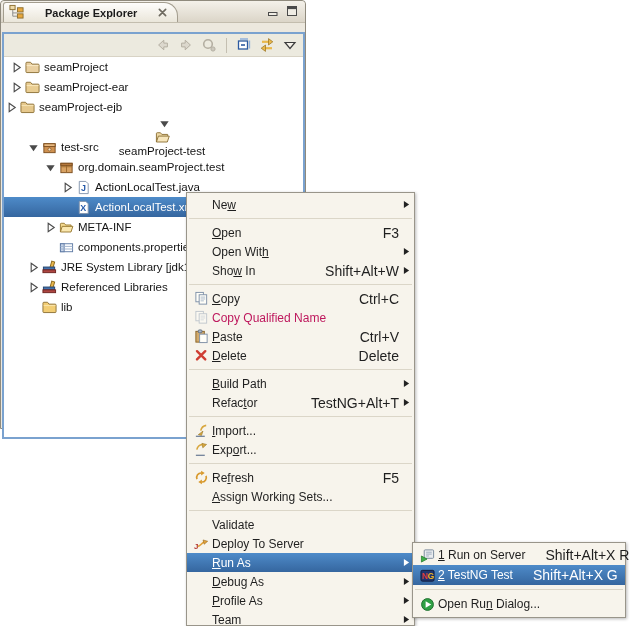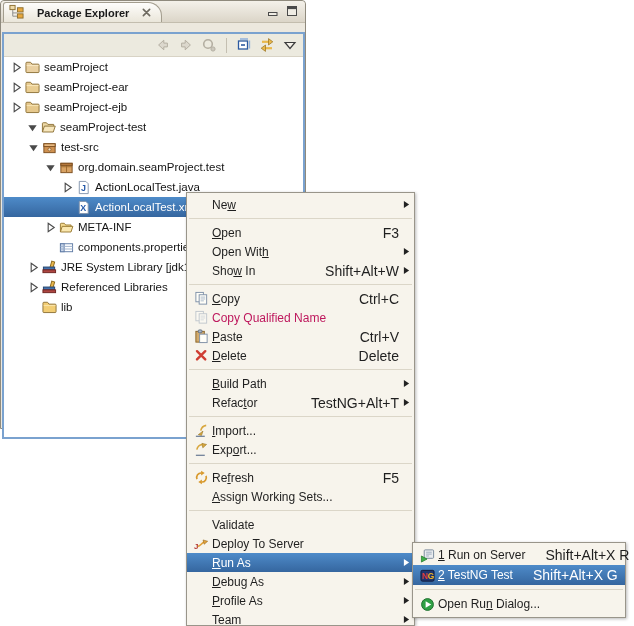--- a/index.html
+++ b/index.html
@@ -15,21 +15,21 @@
     background:#ece8de;border:1px solid #8f8a7d;border-radius:4px 4px 0 0;
     box-sizing:border-box;z-index:1;
   }
   .titlebar{
     position:relative;height:21px;
     background:linear-gradient(#f4f1ea,#dbd5c8);
     border-bottom:1px solid #c3bdae;border-radius:4px 4px 0 0;
   }
   .tab{
     position:absolute;left:2px;top:1px;height:19px;
-    display:flex;align-items:center;gap:13px;padding:0 10px 0 5px;
+    display:flex;align-items:center;gap:21px;padding:0 10px 0 5px;
     background:linear-gradient(#fefdfb,#eae6da);
     border:1px solid #a39d8e;border-bottom:none;border-radius:3px 14px 0 0;
     font-weight:bold;font-size:11px;color:#1b1b1b;
   }
   .winbtns{position:absolute;right:7px;top:4px;display:flex;gap:7px;align-items:center;}
   .winbtn{width:12px;height:12px;display:flex;align-items:center;justify-content:center;cursor:default;}
   .viewbody{
     position:absolute;left:1px;top:31px;width:303px;height:407px;
     border:2px solid #7aa2cf;background:#fff;box-sizing:border-box;
   }
@@ -169,35 +169,35 @@
             </svg>
           </span>
           <span class="ticon">
             <svg width="15" height="15" viewBox="0 0 16 16">
               <path d="M1 5 V3.4 Q1 2.4 2 2.4 H5.9 L7.5 4.4 H14 Q15 4.4 15 5.4 V12.4 Q15 13.4 14 13.4 H2 Q1 13.4 1 12.4 Z" fill="#e9cd92" stroke="#8d7136"></path>
               <path d="M1.8 5.9 h12.5" stroke="#f7e5b8" stroke-width="1.2"></path>
             </svg>
           </span>
           <span class="tlabel">seamProject-ear</span>
         </div>
-        <div class="tree-row" style="padding-left: 5px;">
+        <div class="tree-row" style="">
           <span class="expander">
             <svg width="13" height="13" viewBox="0 0 14 14">
               <polygon points="4.5,2.5 11,7 4.5,11.5" fill="#fdfdfd" stroke="#4a4a4a" stroke-width="1.2"></polygon>
             </svg>
           </span>
           <span class="ticon">
             <svg width="15" height="15" viewBox="0 0 16 16">
               <path d="M1 5 V3.4 Q1 2.4 2 2.4 H5.9 L7.5 4.4 H14 Q15 4.4 15 5.4 V12.4 Q15 13.4 14 13.4 H2 Q1 13.4 1 12.4 Z" fill="#e6c88c" stroke="#8d7136"></path>
               <path d="M1.8 5.9 h12.5" stroke="#f5e2b2" stroke-width="1.2"></path>
             </svg>
           </span>
           <span class="tlabel">seamProject-ejb</span>
         </div>
-        <div class="tree-row" style="padding-left: 21px;">
+        <div class="tree-row" style="padding-left: 21px; flex-direction: column;">
           <span class="expander">
             <svg width="13" height="13" viewBox="0 0 14 14">
               <polygon points="2.5,4.5 11.5,4.5 7,11" fill="#4a4a4a"></polygon>
             </svg>
           </span>
           <span class="ticon">
             <svg width="15" height="15" viewBox="0 0 16 16">
               <path d="M1.5 12.8 V3.8 q0-.9.9-.9 h3.4 l1.5 1.8 h6.2 v1.6" fill="#eed9a6" stroke="#8d7136"></path>
               <path d="M3.6 6.5 h11.6 l-2.1 6.3 H1.5z" fill="#f7e6bc" stroke="#8d7136"></path>
             </svg>

